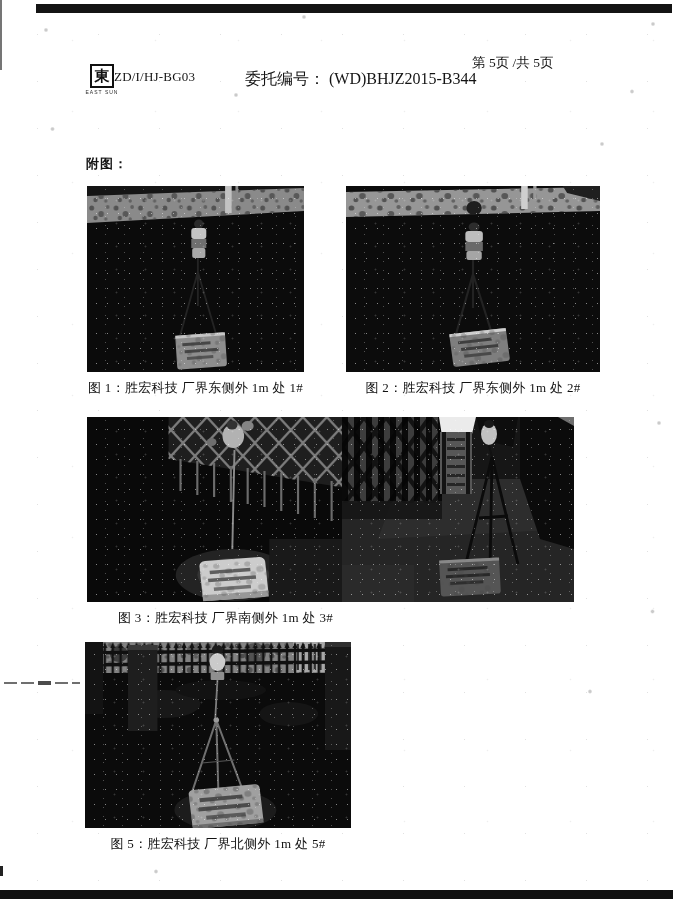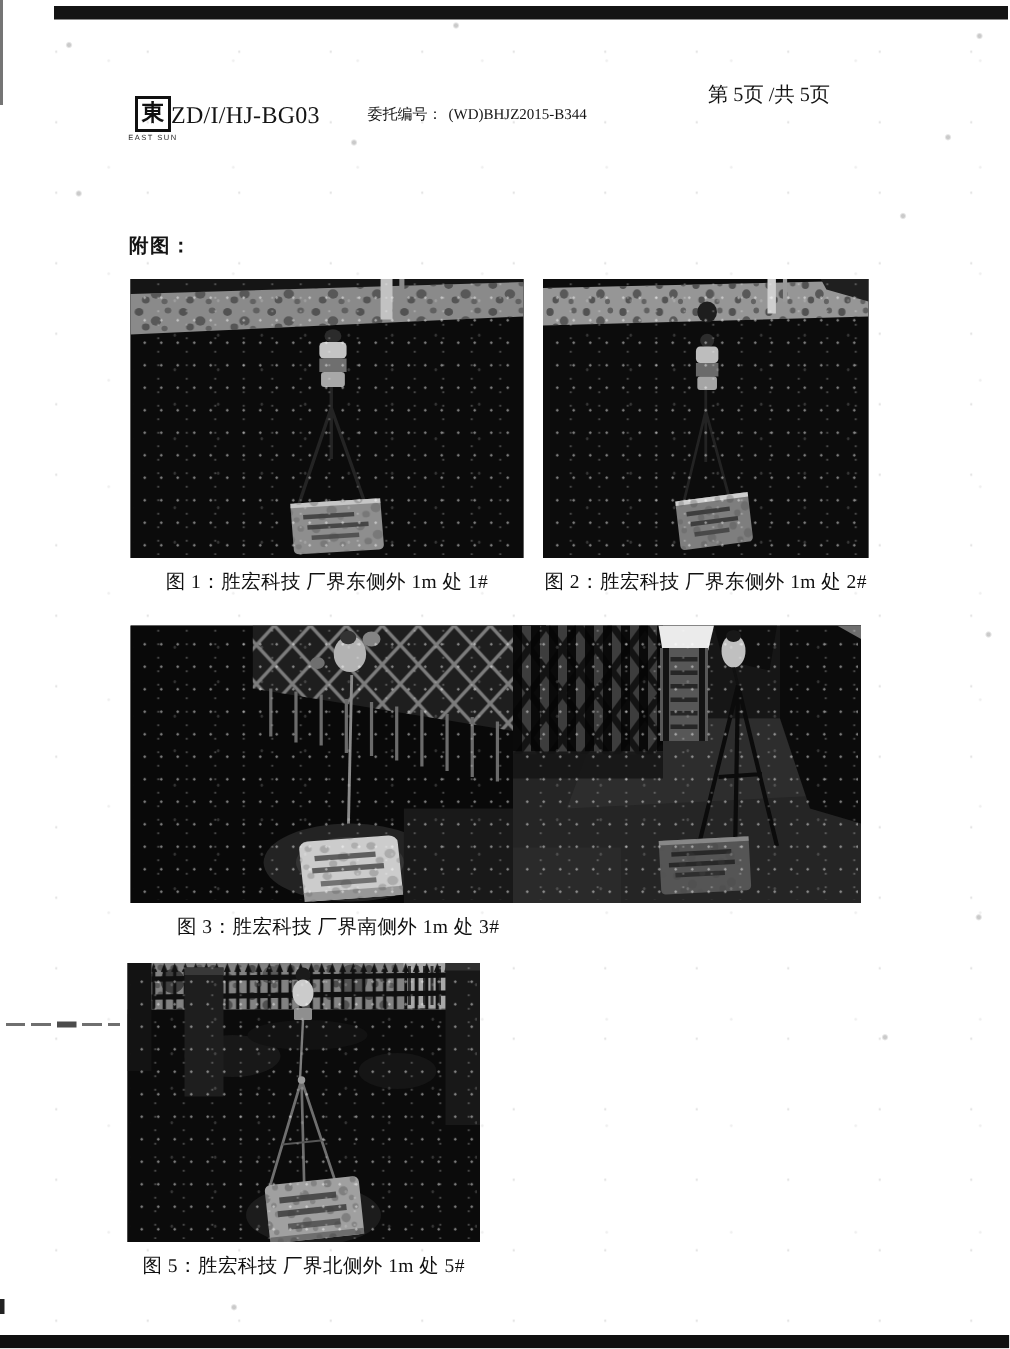--- a/index.html
+++ b/index.html
@@ -21,43 +21,43 @@
     background:repeating-linear-gradient(90deg,#6f6f6f 0 13px,transparent 13px 17px);}
   .dash-blob{left:38px;top:681px;width:13px;height:4px;background:#4c4c4c;}
   .smudge{position:absolute;border-radius:50%;opacity:.45;
     background:radial-gradient(circle,#8a8a8a 1px,transparent 2.4px);}
   
   .logo-box{left:90px;top:64px;width:20px;height:20px;border:2px solid #101010;
     display:flex;align-items:center;justify-content:center;
     font-weight:bold;font-size:15px;line-height:1;color:#101010;}
   .logo-sub{left:84px;top:89px;width:36px;text-align:center;font-size:5px;
     letter-spacing:1px;color:#2a2a2a;font-family:"Liberation Sans",sans-serif;}
-  .doc-code{left:114px;top:69px;font-size:16px;letter-spacing:.2px;}
-  .commission{left:245px;top:69px;font-size:10px;}
+  .doc-code{left:114px;top:69px;font-size:13px;letter-spacing:.2px;}
+  .commission{left:245px;top:69px;font-size:16px;}
   .commission .num{margin-left:4px;}
   .page-info{left:472px;top:54px;font-size:13.5px;}
   .section-title{left:86px;top:155px;font-size:13px;font-weight:bold;letter-spacing:1px;}
   
   figure{position:absolute;margin:0;}
   .photo{position:relative;background:#000;}
   .photo svg{display:block;width:100%;height:100%;}
   .photo .noise{position:absolute;inset:2px;pointer-events:none;mix-blend-mode:screen;
     background-image:
       radial-gradient(circle, rgba(255,255,255,.50) .6px, transparent 1px),
       radial-gradient(circle, rgba(255,255,255,.28) .5px, transparent .9px),
       radial-gradient(circle, rgba(225,225,225,.20) .7px, transparent 1.2px);
     background-size:11px 15px,19px 9px,29px 23px;
     background-position:2px 3px,7px 6px,13px 1px;}
   figcaption{margin-top:7px;text-align:center;font-size:13px;color:#111;
     white-space:nowrap;letter-spacing:.3px;}
-  #fig1{left:87px;top:186px;width:262px;} #fig1 .photo{height:186px;}
-  #fig2{left:362px;top:186px;width:217px;} #fig2 .photo{height:186px;}
+  #fig1{left:87px;top:186px;width:217px;} #fig1 .photo{height:186px;}
+  #fig2{left:346px;top:186px;width:254px;} #fig2 .photo{height:186px;}
   #fig3{left:87px;top:417px;width:277px;} #fig3 .photo{height:185px;}
   #fig4{left:342px;top:417px;width:232px;} #fig4 .photo{height:185px;}
-  #fig5{left:85px;top:642px;width:235px;} #fig5 .photo{height:186px;}
+  #fig5{left:85px;top:642px;width:266px;} #fig5 .photo{height:186px;}
 </style>
 </head>
 <body>
 
 <svg style="position:absolute;width:0;height:0" aria-hidden="true">
   <defs>
     <pattern id="mottle" width="26" height="18" patternUnits="userSpaceOnUse">
       <circle cx="5" cy="4" r="2.6" fill="#3c3c3c" opacity=".8"></circle>
       <circle cx="15" cy="10" r="3.1" fill="#454545" opacity=".8"></circle>
       <circle cx="22" cy="3" r="2" fill="#505050" opacity=".8"></circle>

